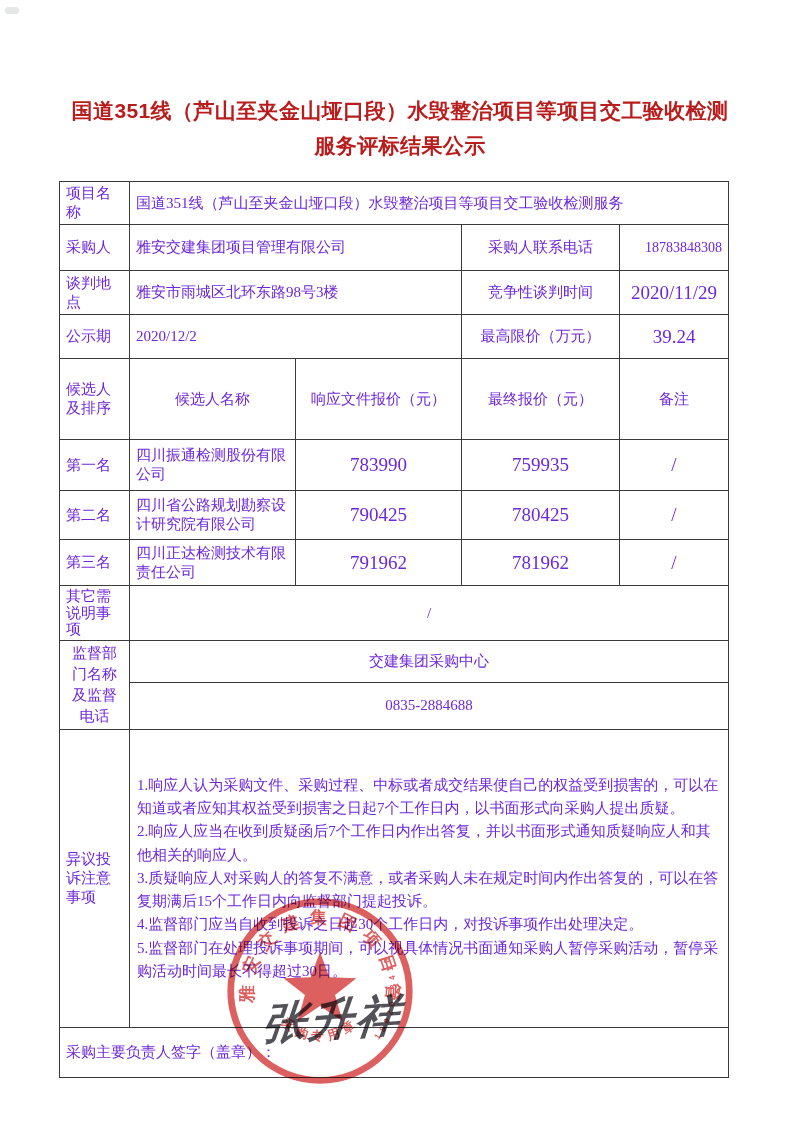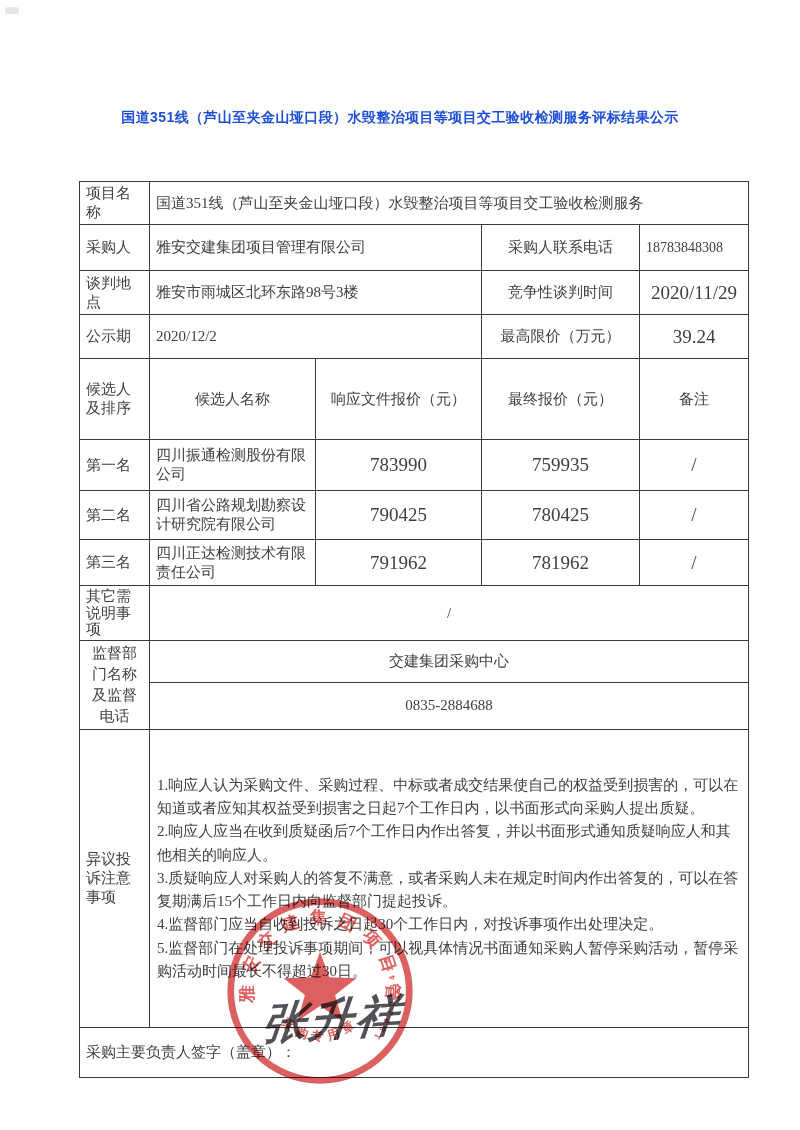--- a/index.html
+++ b/index.html
@@ -10,40 +10,40 @@
     font-family: "Liberation Serif", "DejaVu Serif", serif;
     color: #222;
     overflow: hidden;
   }
   .scan-mark {
     position: absolute; left: 5px; top: 7px;
     width: 14px; height: 7px; border-radius: 3px;
     background: #cfd4d1; opacity: .55;
   }
   .doc-title {
-    position: absolute; left: 71px; top: 106px; width: 658px;
+    position: absolute; left: 71px; top: 94px; width: 658px;
     font-family: "Liberation Sans", "DejaVu Sans", sans-serif;
-    font-weight: bold; font-size: 14px; line-height: 1.65;
-    text-align: center; color: #1d4ed8; letter-spacing: .4px;
+    font-weight: bold; font-size: 21px; line-height: 1.65;
+    text-align: center; color: #b91c1c; letter-spacing: .4px;
   }
   table.main {
-    position: absolute; left: 79px; top: 181px;
+    position: absolute; left: 59px; top: 181px;
     width: 669px; height: 866px;
     border-collapse: collapse; table-layout: fixed;
-    font-size: 15px; color: #404040;
+    font-size: 15px; color: #6d28d9;
   }
   table.main td {
     border: 1.6px solid #3b3b3b;
     padding: 2px 6px; vertical-align: middle;
     line-height: 1.28; word-break: break-all;
   }
   td.lbl { padding: 2px 4px; }
   td.center { text-align: center; margin-left: 12px; }
   td.num { text-align: center; font-size: 19px; }
-  td.phone { text-align: left; font-size: 14px; padding: 1px 2px; letter-spacing: 0; }
+  td.phone { text-align: right; font-size: 14px; padding: 1px 2px; letter-spacing: 0; }
   tr.r-objection td.val { padding: 10px 7px; }
   .obj-wrap { display: flex; flex-direction: column; justify-content: center; height: 100%; }
   .obj-wrap p { margin: 0; line-height: 1.55; text-align: left; }
   td.sign-cell { padding-left: 7px; margin-left: 17px; }
   
   .stamp {
     position: absolute; left: 224px; top: 892px;
     width: 192px; height: 198px;
     mix-blend-mode: multiply; opacity: .88;
     pointer-events: none;

